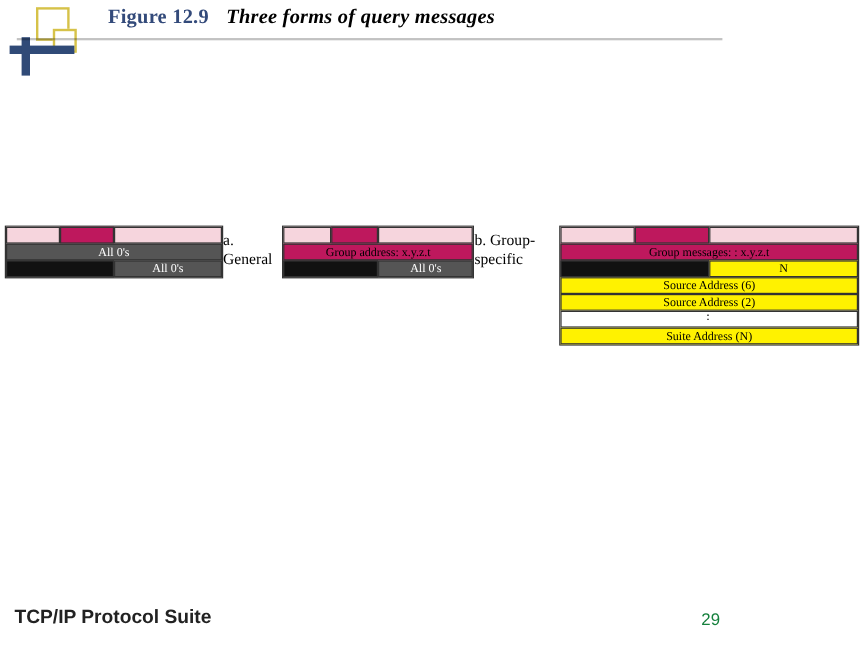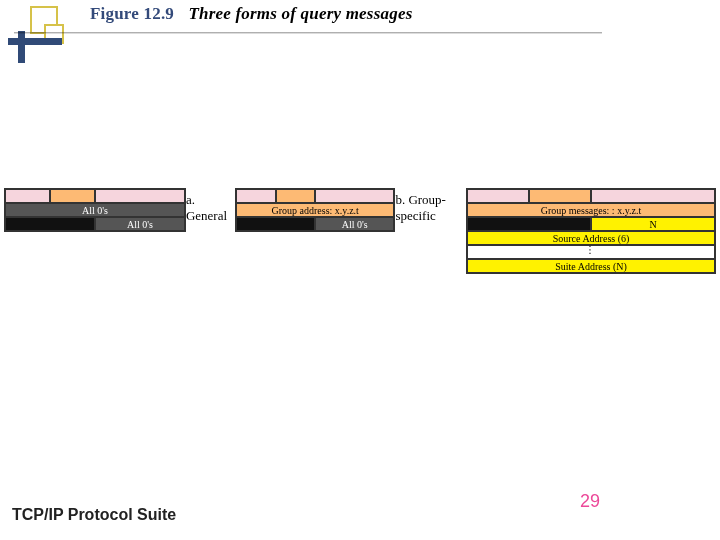--- a/index.html
+++ b/index.html
@@ -22,33 +22,33 @@
   .diagrams { position:absolute; left:0; top:188px; width:720px; display:flex; justify-content:space-between; padding:0 4px; }
   .col { display:flex; flex-direction:row; align-items:flex-start; }
   .colA { width:225px; }
   .colB { width:225px; }
   .colC { width:250px; }
 
   .pkt { width:100%; border:1px solid #333; }
   .row { display:flex; width:100%; }
   .cell { border:1px solid #333; font-size:10px; text-align:center; line-height:13px; height:14px; overflow:hidden; }
   .pink { background:#f6d5dd; }
-  .grey { background:#fdba74; color:#000; }
+  .grey { background:#be185d; color:#000; }
   .darkg{ background:#555; color:#fff; }
   .black{ background:#111; color:#fff; }
   .yellow{ background:#fff200; color:#000; }
   .white{ background:#fff; color:#000; }
   .w25 { width:25%; } .w50 { width:50%; } .w100{ width:100%; }
 
   .caption { font-size:13px; font-family:"Times New Roman",serif; margin-top:4px; }
 
   .dots { font-size:10px; line-height:6px; letter-spacing:2px; padding-top:1px; }
 
   .footer-left { position:absolute; left:12px; bottom:16px; font-family: Verdana, Arial, sans-serif; font-weight:bold; font-size:16px; color:#222; }
-  .footer-right{ position:absolute; right:16px; bottom:28px; font-family: Arial, sans-serif; font-size:18px; color:#ec4899; }
+  .footer-right{ position:absolute; right:16px; bottom:16px; font-family: Arial, sans-serif; font-size:14px; color:#15803d; }
 </style>
 </head>
 <body>
 <div class="slide">
 
   <div class="logo">
     <div class="big"></div>
     <div class="sm"></div>
     <div class="hbar"></div>
     <div class="vbar"></div>
@@ -109,20 +109,23 @@
           <div class="cell grey w100">Group messages: : x.y.z.t</div>
         </div>
         <div class="row">
           <div class="cell black w50"></div>
           <div class="cell yellow w50">N</div>
         </div>
         <div class="row">
             <div class="cell yellow w100">Source Address (6)</div>
           </div>
         <div class="row">
+            <div class="cell yellow w100">Source Address (2)</div>
+          </div>
+        <div class="row">
             <div class="cell white w100 dots">⋮</div>
           </div>
         <div class="row">
             <div class="cell yellow w100">Suite Address (N)</div>
           </div>
       </div>
     </div>
 
   </div>
 

